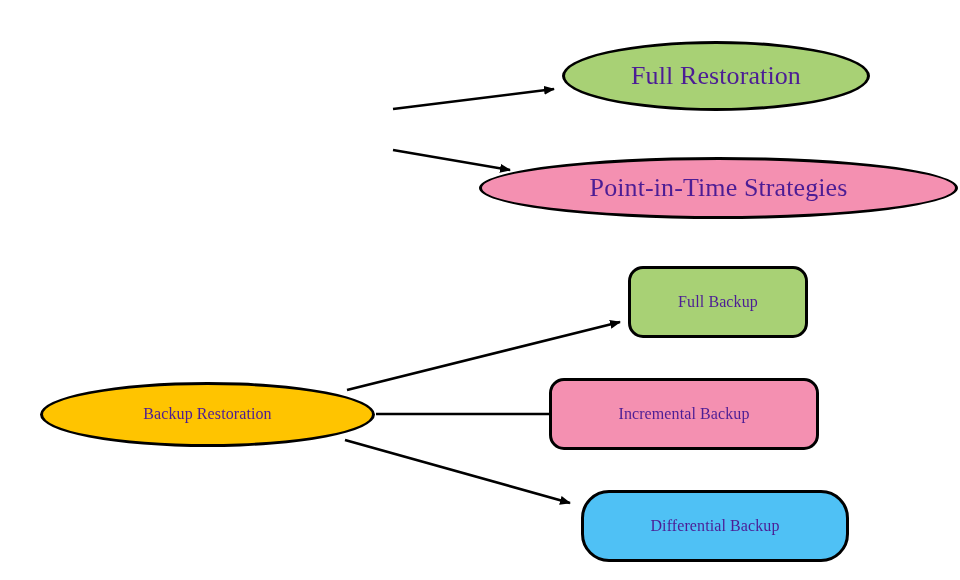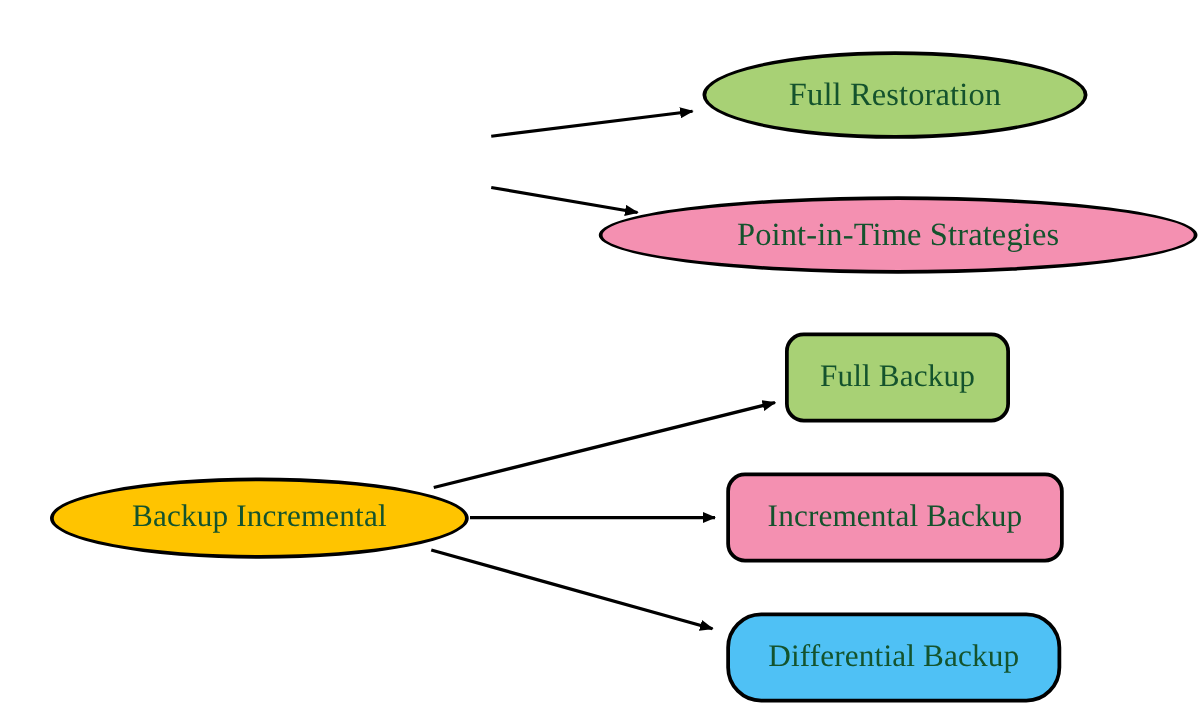--- a/index.html
+++ b/index.html
@@ -42,24 +42,24 @@
   .node-ellipse {
     border-radius: 50%;
   }
   .node-box {
     border-radius: 15px;
   }
   .node-label {
     font-family: "Liberation Serif", "DejaVu Serif", serif;
     font-size: 26px;
     letter-spacing: 0.1px;
-    color: #14532d;
+    color: #4c1d95;
   }
   .label-sm {
-    font-size: 25px;
+    font-size: 16px;
   }
 </style>
 </head>
 <body>
 
 <div id="canvas">
 
   <svg id="edge-layer" viewBox="0 0 960 580">
     <defs>
       <marker id="arrowhead" markerWidth="11" markerHeight="9" refX="10" refY="4.5" orient="auto" markerUnits="userSpaceOnUse">
@@ -78,28 +78,28 @@
 
   <div class="node node-ellipse" style="left: 562px; top: 41px; width: 308px; height: 70px; background: rgb(168, 209, 117); border-color: rgb(0, 0, 0);">
     <span class="node-label">Full Restoration</span>
   </div>
 
   <div class="node node-ellipse" style="left: 479px; top: 157px; width: 479px; height: 62px; background: rgb(244, 144, 177); border-color: rgb(0, 0, 0);">
     <span class="node-label">Point-in-Time Strategies</span>
   </div>
 
   <div class="node node-ellipse" style="left: 40px; top: 382px; width: 335px; height: 65px; background: rgb(255, 196, 0); border-color: rgb(0, 0, 0);">
-    <span class="node-label label-sm">Backup Incremental</span>
+    <span class="node-label label-sm">Backup Restoration</span>
   </div>
 
   <div class="node node-box" style="left: 628px; top: 266px; width: 180px; height: 72px; background: rgb(168, 209, 117); border-color: rgb(0, 0, 0);">
     <span class="node-label label-sm">Full Backup</span>
   </div>
 
-  <div class="node node-box" style="left: 581px; top: 378px; width: 270px; height: 72px; background: rgb(244, 144, 177); border-color: rgb(0, 0, 0);">
+  <div class="node node-box" style="left: 549px; top: 378px; width: 270px; height: 72px; background: rgb(244, 144, 177); border-color: rgb(0, 0, 0);">
     <span class="node-label label-sm">Incremental Backup</span>
   </div>
 
   <div class="node node-box" style="left: 581px; top: 490px; width: 268px; height: 72px; background: rgb(79, 193, 245); border-color: rgb(0, 0, 0); border-radius: 28px;">
     <span class="node-label label-sm">Differential Backup</span>
   </div>
 
 </div>
 
 </body></html>

